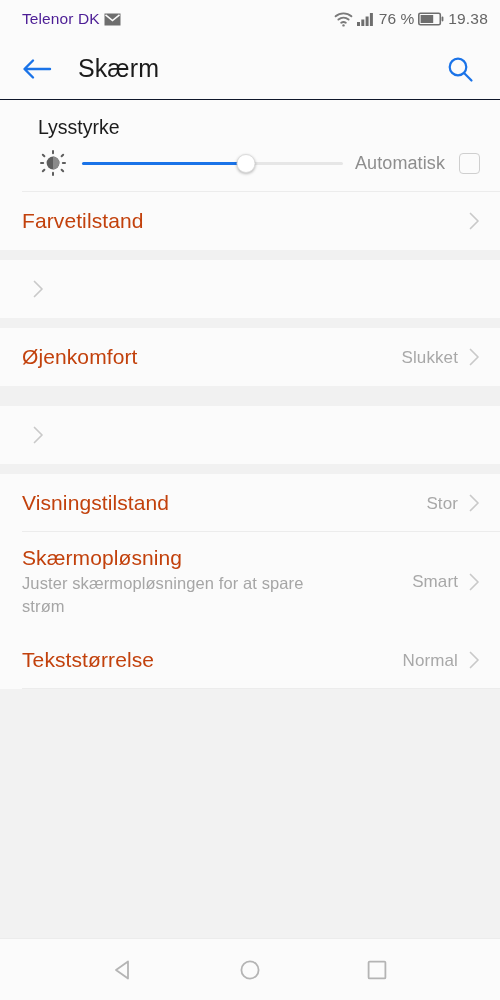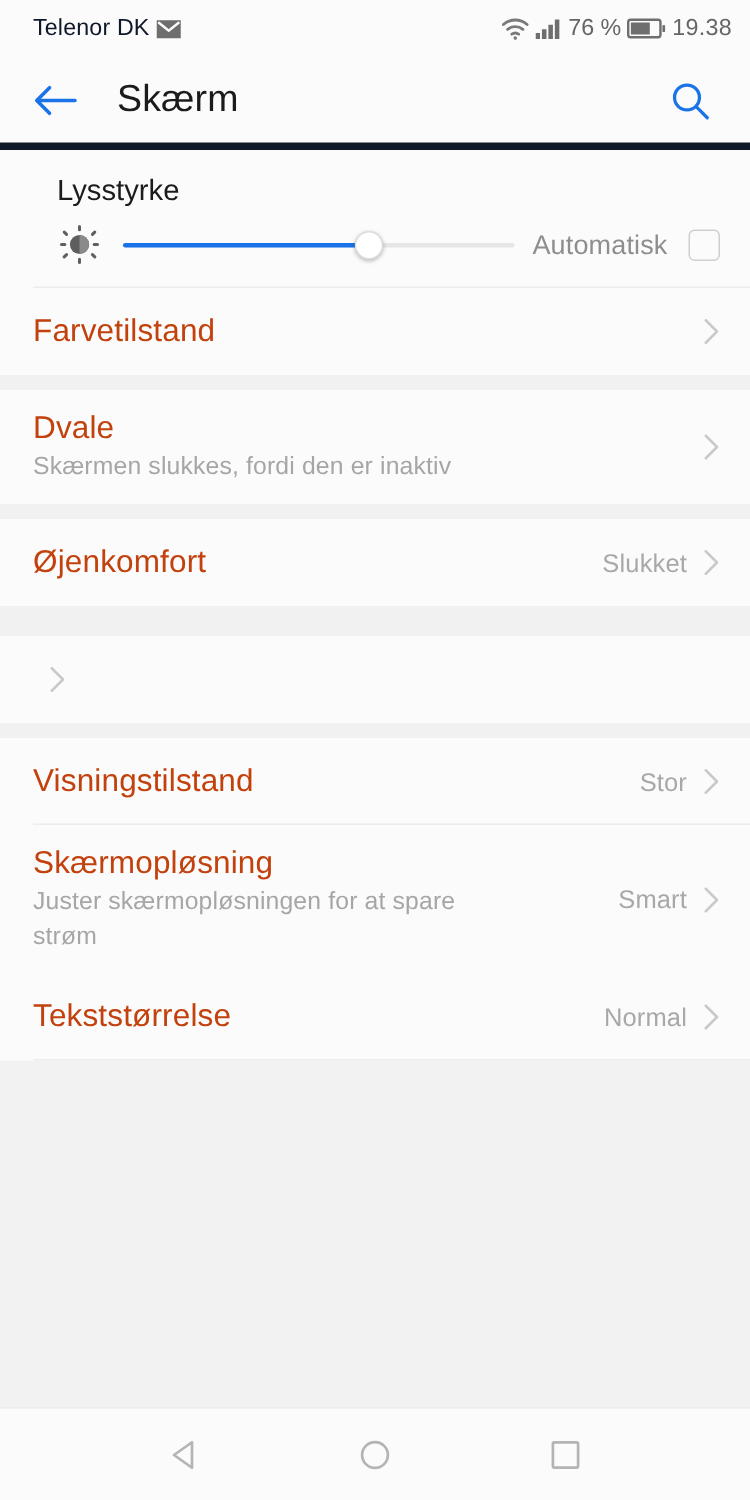--- a/index.html
+++ b/index.html
@@ -13,33 +13,33 @@
 
   
   .statusbar {
     height:38px; flex:0 0 38px;
     background:#fbfbfb;
     display:flex; align-items:center;
     padding:0 12px 0 22px;
     color:#6e6e6e; font-size:15px;
   }
   .sb-left { display:flex; align-items:center; gap:4px; }
-  .carrier { font-size:15.5px; color:#0f172a; letter-spacing:.1px; }
+  .carrier { font-size:15.5px; color:#4c1d95; letter-spacing:.1px; }
   .sb-right { margin-left:auto; display:flex; align-items:center; gap:4px; }
   .sb-pct { font-size:15.5px; color:#656565; }
   .sb-time { font-size:15.5px; color:#656565; letter-spacing:.2px; }
   .icon-svg { display:block; }
 
   
   .header {
     height:62px; flex:0 0 62px;
     background:#fbfbfb;
     display:flex; align-items:center;
     padding:0 20px 0 22px;
-    border-bottom:5px solid #0f172a;
+    border-bottom:1px solid #0f172a;
   }
   .back-btn { width:44px; height:44px; display:flex; align-items:center; justify-content:flex-start; cursor:pointer; }
   .page-title { font-size:25px; color:#1b1b1b; margin-left:12px; font-weight:400; letter-spacing:.1px; }
   .search-btn { margin-left:auto; width:40px; height:40px; display:flex; align-items:center; justify-content:center; cursor:pointer; }
 
   
   .list { flex:1 1 auto; overflow:hidden; background:#f2f2f2; }
   .group { background:#fbfbfb; }
   .gap { height:10px; background:#f1f1f1; }
 
@@ -198,24 +198,20 @@
           <svg class="icon-svg" width="11" height="18" viewBox="0 0 11 18">
               <path d="M1.5 1.5 L9 9 L1.5 16.5" fill="none" stroke="#c9c9c9" stroke-width="1.7" stroke-linecap="round" stroke-linejoin="round"></path>
             </svg>
         </span>
       </div>
     </div>
     <div class="gap"></div>
 
     <div class="group">
       <div class="row">
-        <div class="row-text">
-          <div class="row-title">Dvale</div>
-          <div class="row-sub">Skærmen slukkes, fordi den er inaktiv</div>
-        </div>
         <span class="chev">
           <svg class="icon-svg" width="11" height="18" viewBox="0 0 11 18">
               <path d="M1.5 1.5 L9 9 L1.5 16.5" fill="none" stroke="#c9c9c9" stroke-width="1.7" stroke-linecap="round" stroke-linejoin="round"></path>
             </svg>
         </span>
       </div>
     </div>
     <div class="gap"></div>
 
     <div class="group">

